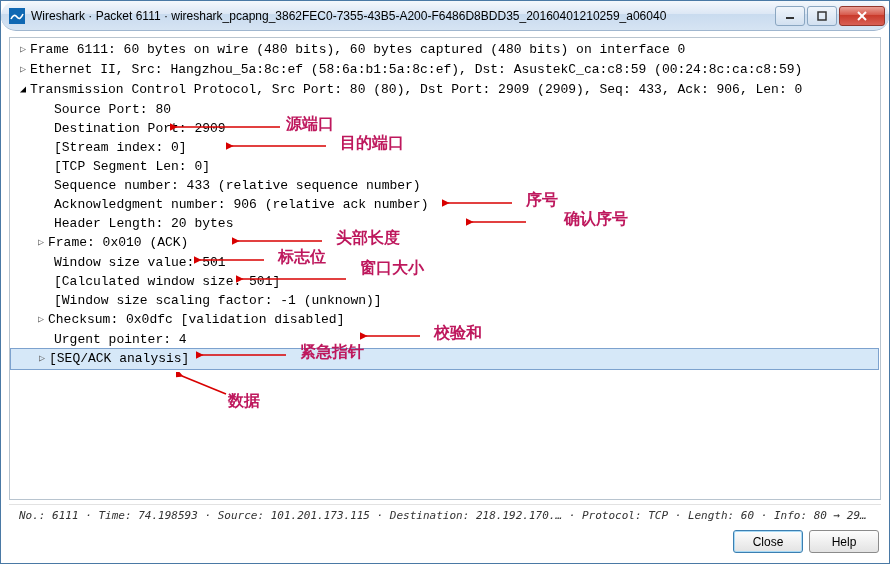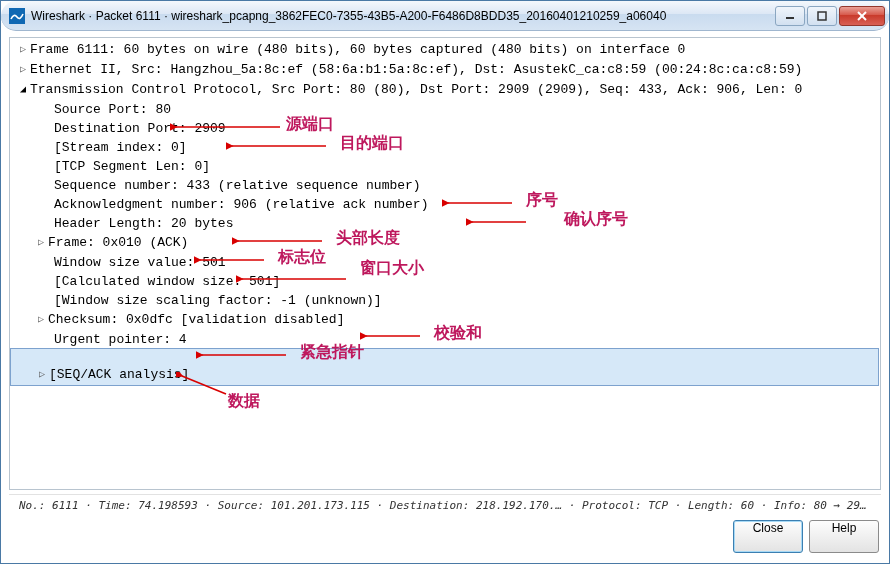--- a/index.html
+++ b/index.html
@@ -76,21 +76,21 @@
     white-space: nowrap;
     padding-left: 8px;
     position: relative;
   }
   .row.l1 { padding-left: 26px; }
   .row.l2 { padding-left: 44px; }
   .row.selected {
     background: #d6e8f8;
     border: 1px solid #7da2ce;
     margin: -1px 1px -1px 0;
-    padding-top: 16px;
+    padding-top: 0;
   }
   .caret {
     display: inline-block;
     width: 10px;
     text-align: center;
     color: #5a5a5a;
     margin-right: 2px;
     font-size: 10px;
     position: relative;
     top: -1px;
@@ -125,27 +125,27 @@
   }
 
   .button-row {
     display: flex;
     justify-content: flex-end;
     gap: 6px;
     padding: 6px 10px 10px 0;
   }
   .dlg-btn {
     min-width: 70px;
-    height: 33px;
+    height: 23px;
     border: 1px solid #8b8b8b;
     border-radius: 3px;
     background: linear-gradient(to bottom, #fdfdfd, #e3e3e3);
     font-size: 12px;
     font-family: "Segoe UI", Tahoma, sans-serif;
-    display: flex; justify-content: center;
+    display: flex; align-items: center; justify-content: center;
     color: #000;
   }
   .dlg-btn.primary {
     border-color: #3c7fb1;
     box-shadow: 0 0 0 1px #a7d9f5 inset;
   }
 </style>
 </head>
 <body>
 

